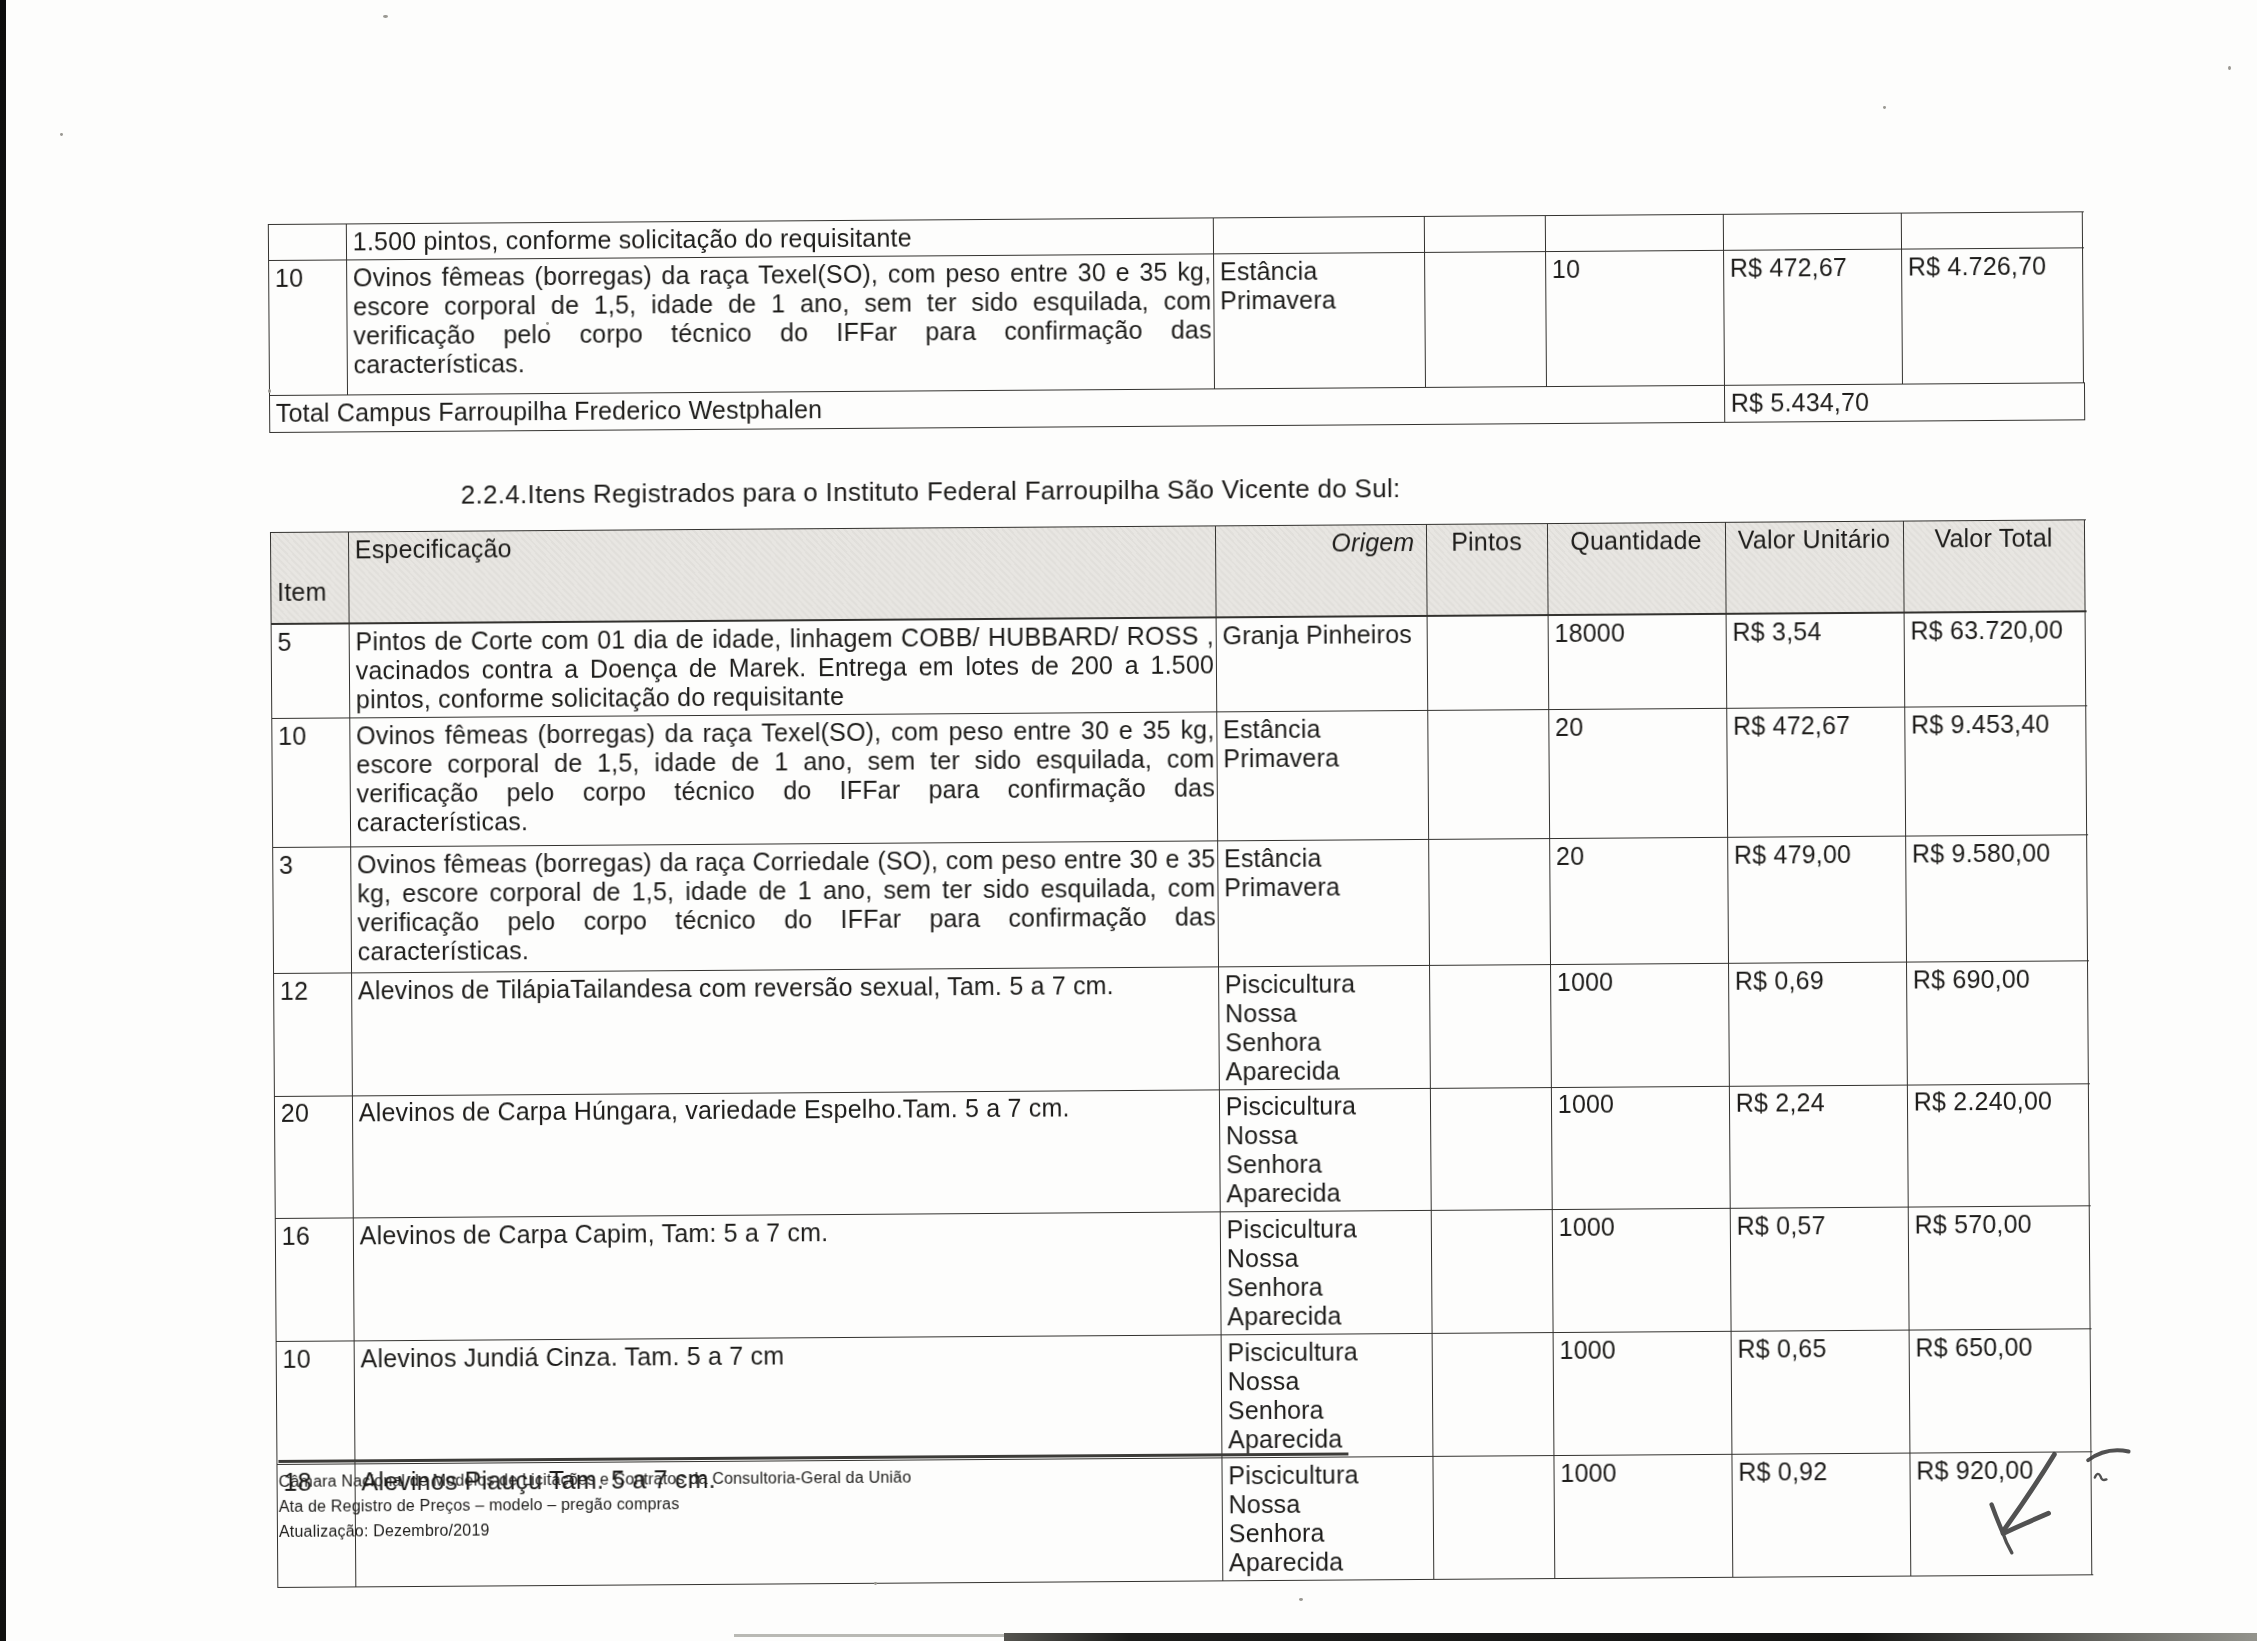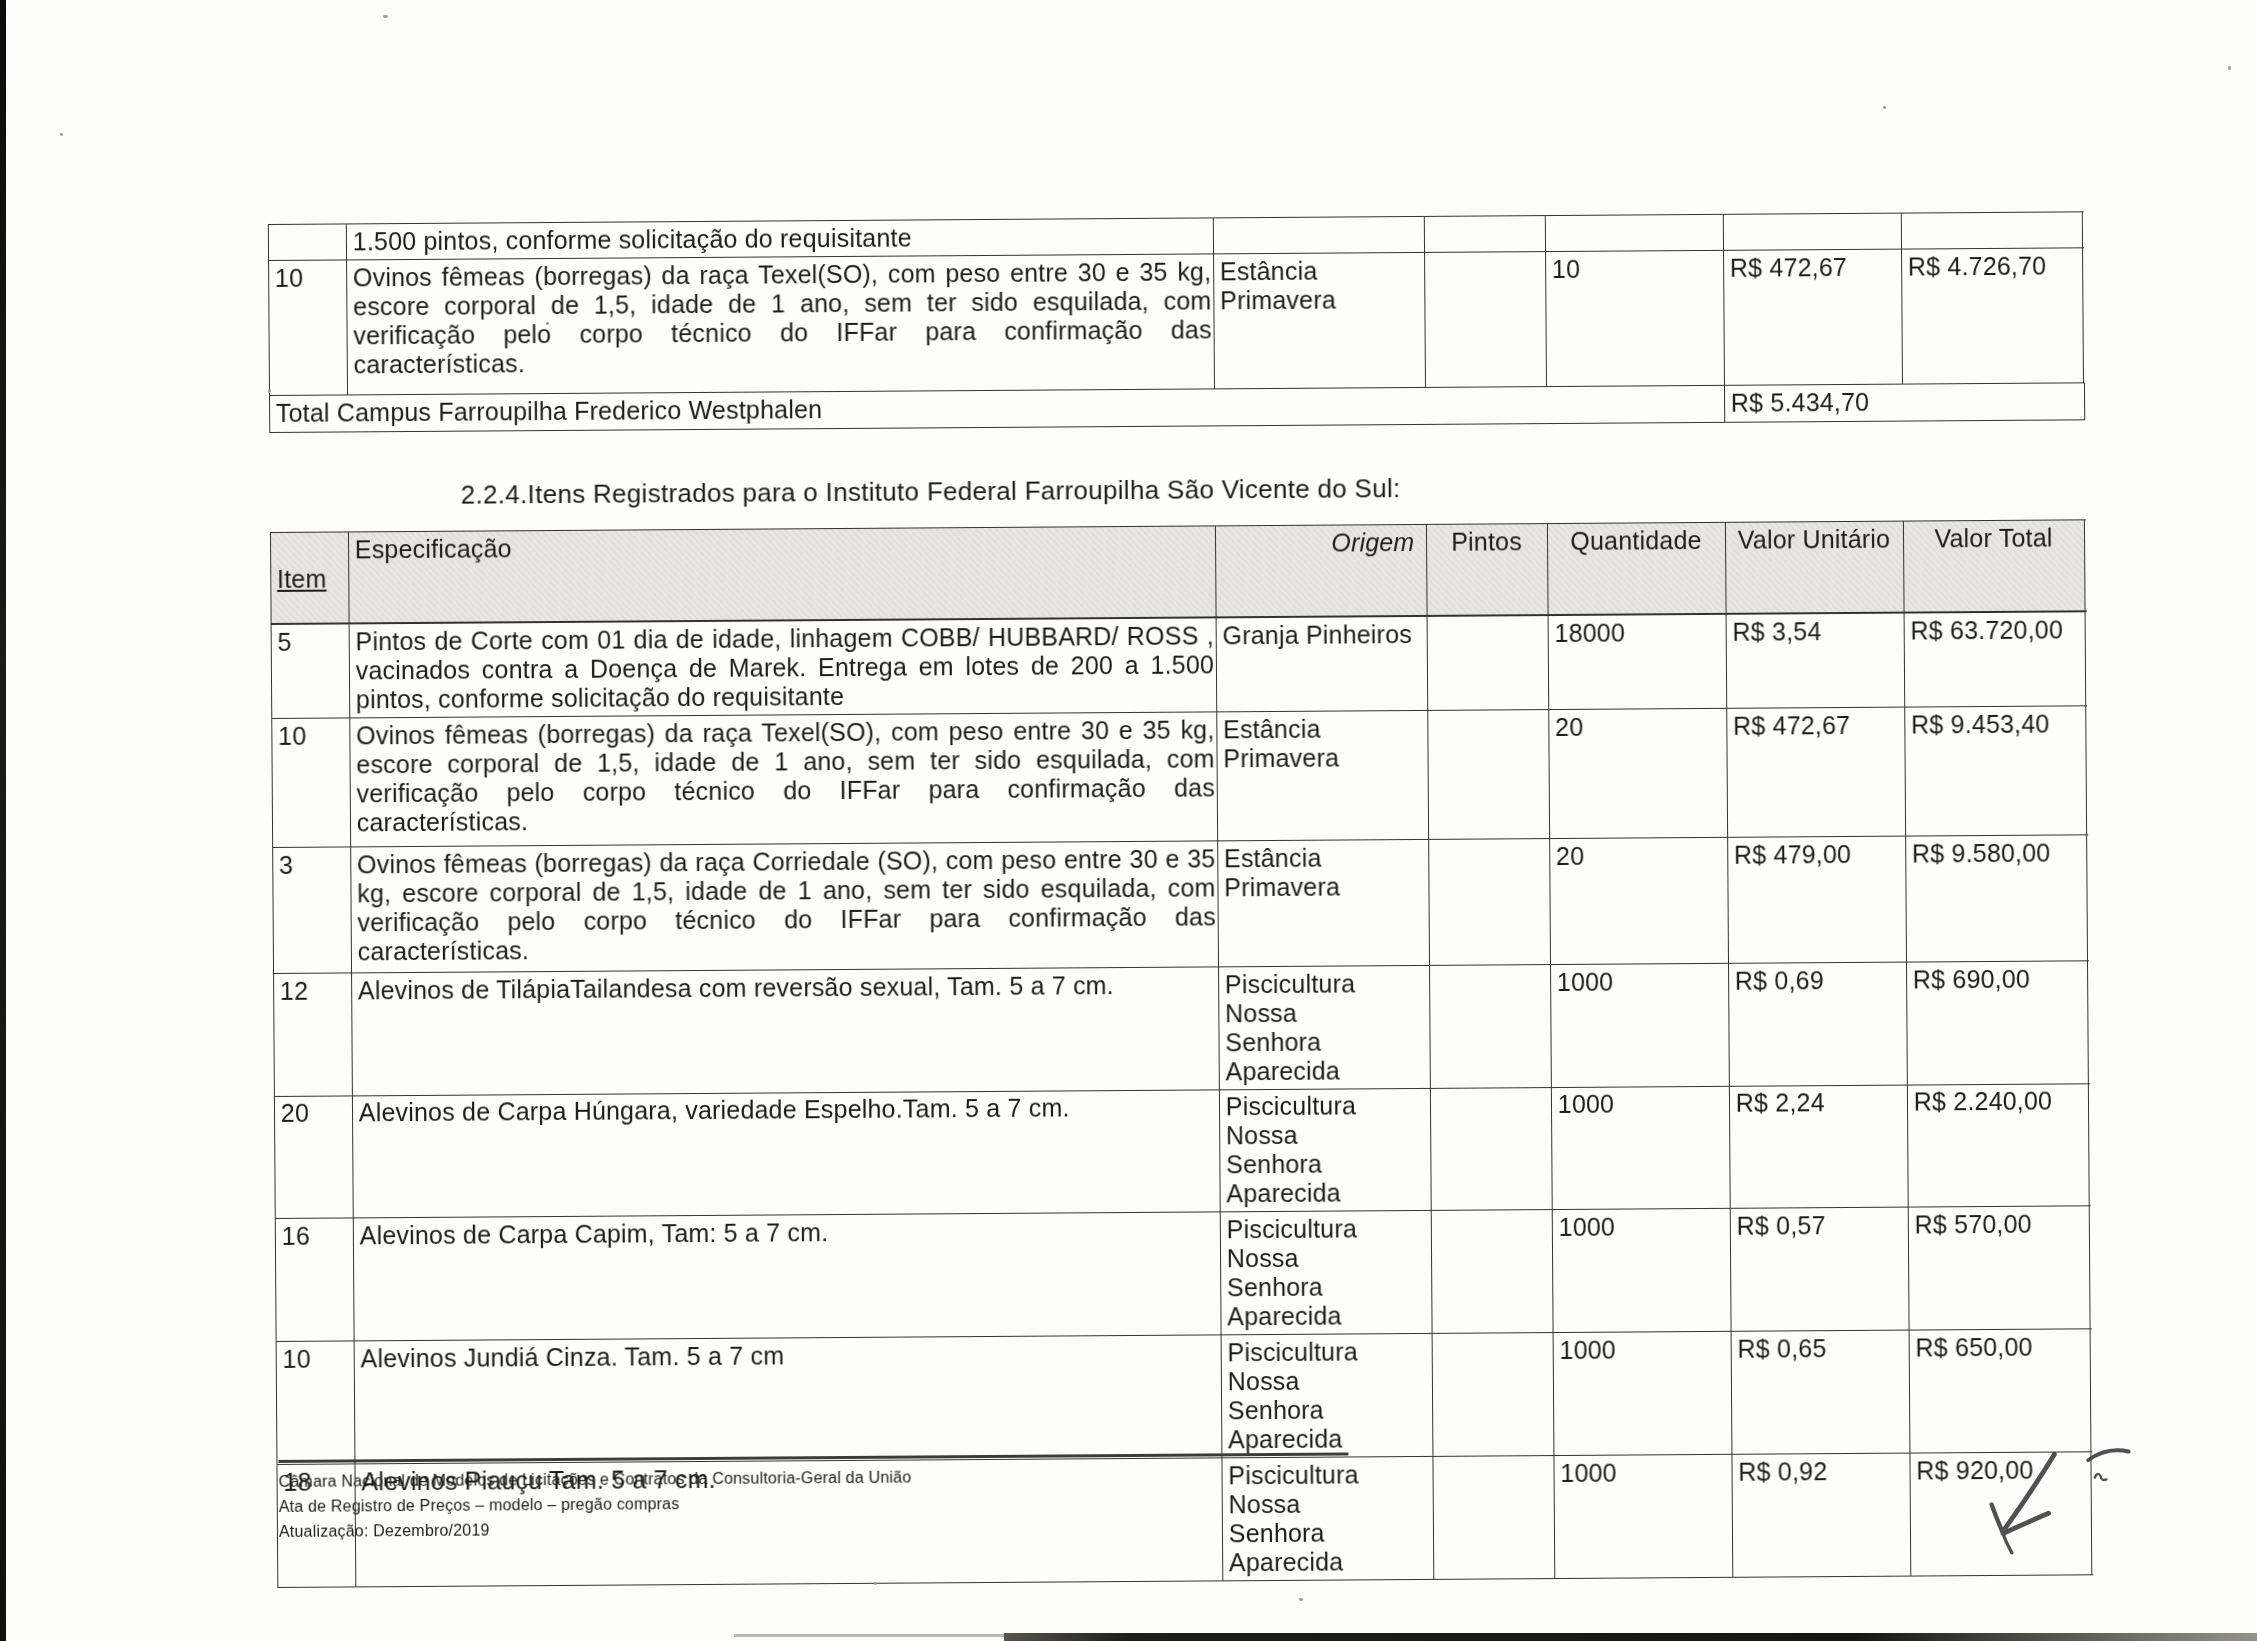--- a/index.html
+++ b/index.html
@@ -55,21 +55,21 @@
     letter-spacing:0.2px;
     overflow:hidden;
   }
   .cell:first-child{border-left:1.9px solid var(--bord);}
   .c-spec{text-align:justify;padding-right:1.9px;}
   .pre{white-space:pre-line;}
   .j-last{text-align:justify;text-align-last:justify;}
   .hdr .cell{background:var(--hdrbg);
     background-image:repeating-linear-gradient(47deg,rgba(90,88,82,.05) 0 1.9px,rgba(255,255,255,0) 1.9px 4.8px);}
   .hdr{border-bottom:2.9px solid var(--bord);}
-  .hdr .c-item{display:flex;align-items:flex-end;padding-bottom:29px;text-decoration:underline;}
+  .hdr .c-item{display:flex;align-items:flex-end;padding-bottom:16px;}
   .hdr .c-origem{text-align:right;font-style:italic;padding-right:11.6px;}
   .hdr .c-unid,.hdr .c-quant,.hdr .c-vu,.hdr .c-vt{text-align:center;}
 
   .heading{
     position:absolute;left:463px;top:475px;
     font-size:26px;letter-spacing:0.3px;
   }
   .heading .num{}
 
   .footer{position:absolute;left:274px;top:1454px;width:1072px;}

